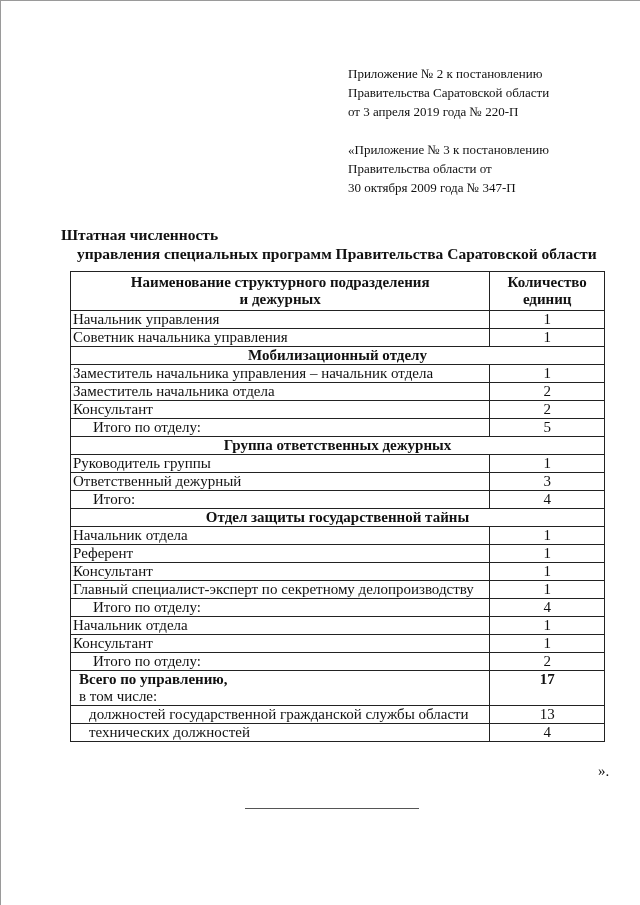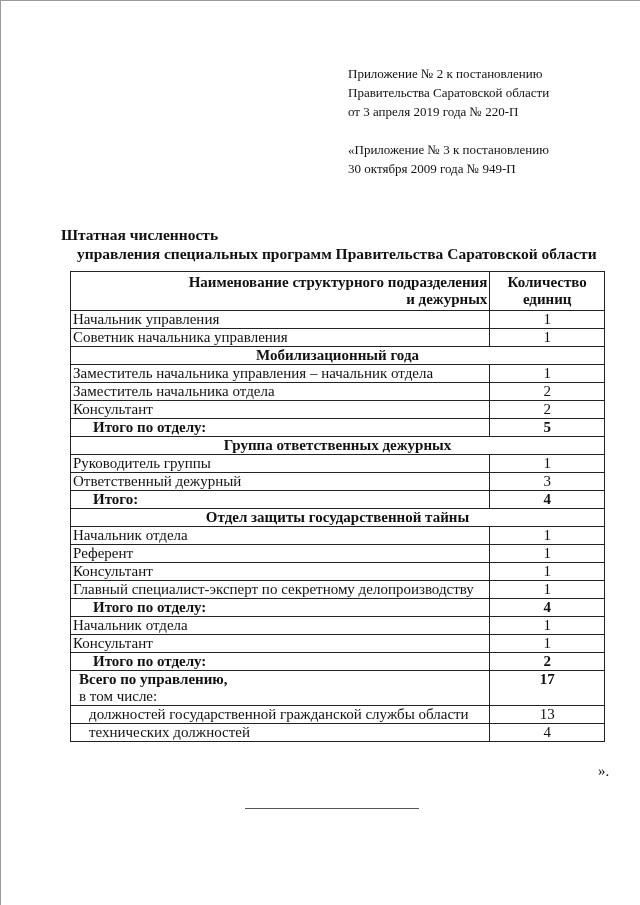--- a/index.html
+++ b/index.html
@@ -22,24 +22,24 @@
   }
   .title .l2 { position: relative; left: 16px; }
   table.staff {
     position: absolute; left: 69px; top: 270px; width: 535px;
     border-collapse: collapse; font-size: 15px; line-height: 17px;
   }
   table.staff td, table.staff th {
     border: 1px solid #222; padding: 0 2px; vertical-align: top;
   }
   table.staff th { font-weight: bold; text-align: center; padding: 2px 2px; }
-  table.staff th.name { width: 418px; text-align: right; }
+  table.staff th.name { width: 418px; }
   table.staff td.qty { text-align: center; width: 110px; }
   table.staff tr.section td { text-align: center; font-weight: bold; }
-  table.staff tr.subtotal td { font-weight: bold; margin-left: 16px; }
+  table.staff tr.subtotal td { font-weight: normal; margin-left: 16px; }
   table.staff tr.subtotal td.name { padding-left: 22px; }
   table.staff tr.total td.name { padding-left: 8px; }
   table.staff tr.total .main { font-weight: bold; display: block; }
   table.staff tr.total td.qty { font-weight: bold; }
   table.staff tr.breakdown td.name { padding-left: 18px; }
   .close-quote {
     position: absolute; left: 597px; top: 762px; font-size: 15px;
   }
   .sign-line {
     position: absolute; left: 244px; top: 807px; width: 174px;
@@ -48,21 +48,22 @@
 </style>
 </head>
 <body>
 
 <div class="appendix">
   <div class="line">Приложение № 2 к постановлению</div>
   <div class="line">Правительства Саратовской области</div>
   <div class="line">от 3 апреля 2019 года № 220-П</div>
   <div class="gap"></div>
   <div class="line">«Приложение № 3 к постановлению</div>
-  <div class="line">30 октября 2009 года № 949-П</div>
+  <div class="line">Правительства области от</div>
+  <div class="line">30 октября 2009 года № 347-П</div>
 </div>
 
 <div class="title">
   <div>Штатная численность</div>
   <div class="l2">управления специальных программ Правительства Саратовской области</div>
 </div>
 
 <table class="staff">
   <thead>
     <tr>
@@ -79,21 +80,21 @@
   <tbody id="rows">
       <tr class="item">
         <td class="name">Начальник управления</td>
         <td class="qty">1</td>
       </tr>
       <tr class="item">
         <td class="name">Советник начальника управления</td>
         <td class="qty">1</td>
       </tr>
       <tr class="section">
-        <td colspan="2">Мобилизационный года</td>
+        <td colspan="2">Мобилизационный отделу</td>
       </tr>
       <tr class="item">
         <td class="name">Заместитель начальника управления – начальник отдела</td>
         <td class="qty">1</td>
       </tr>
       <tr class="item">
         <td class="name">Заместитель начальника отдела</td>
         <td class="qty">2</td>
       </tr>
       <tr class="item">

